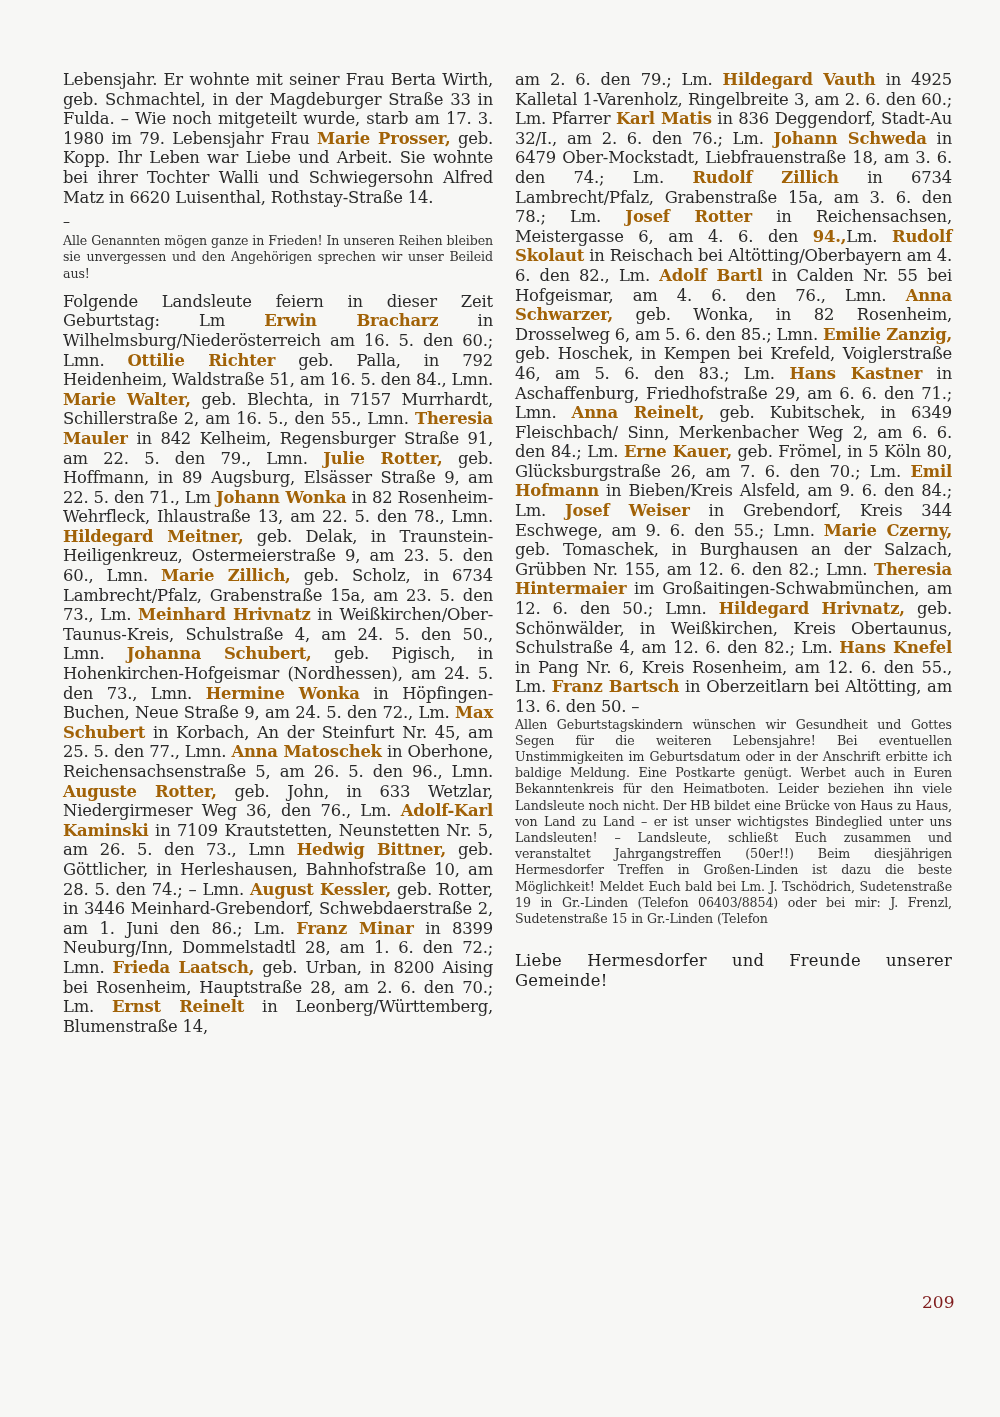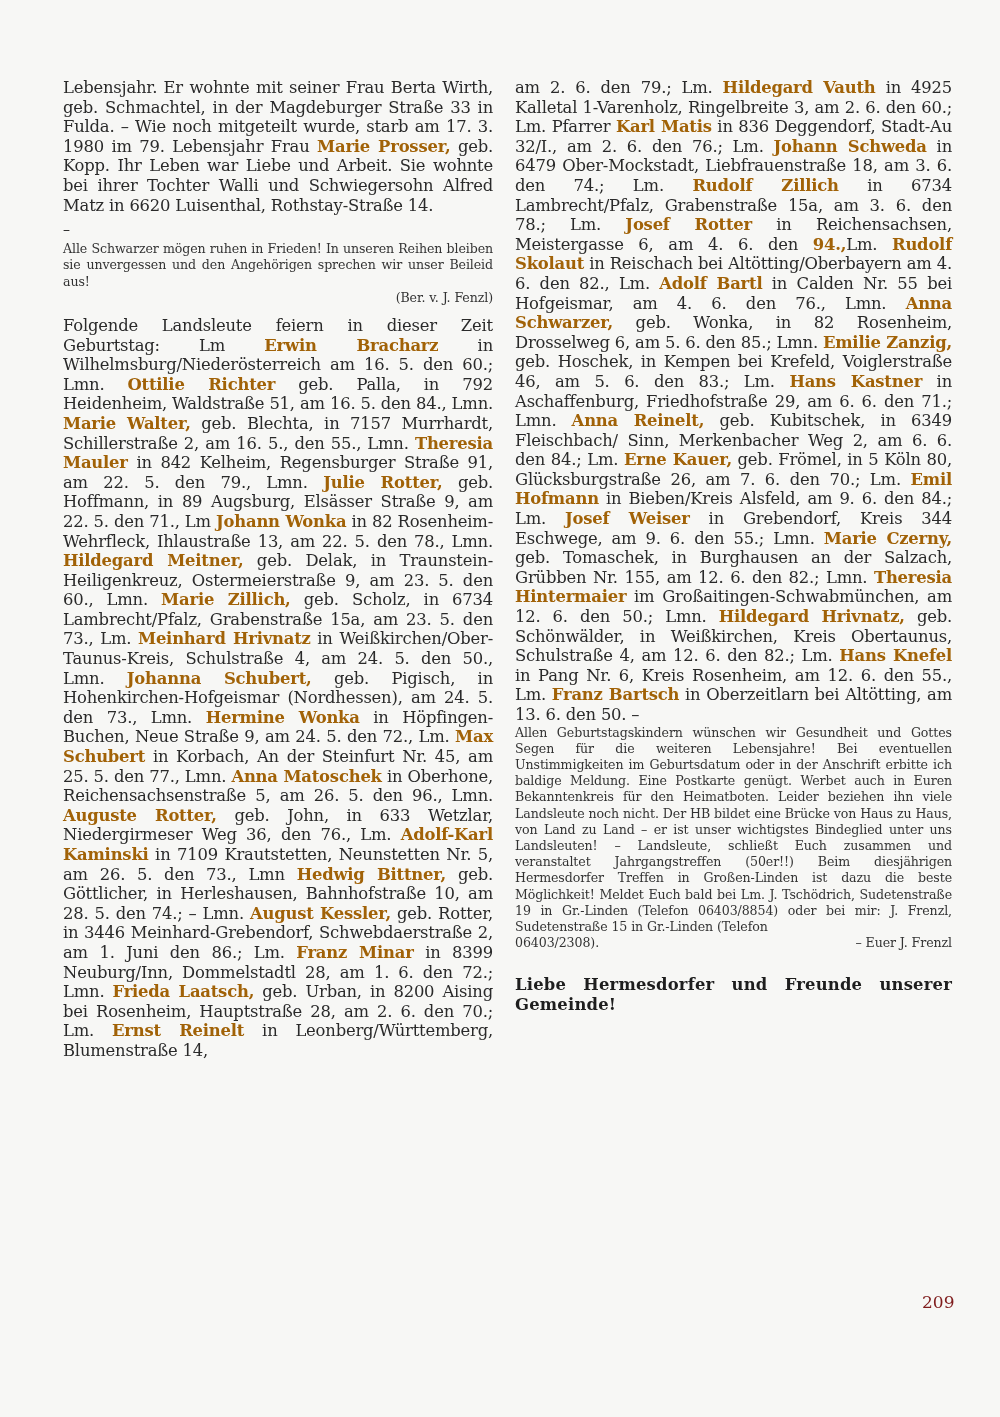--- a/index.html
+++ b/index.html
@@ -6,21 +6,21 @@
   body {
     width: 1000px; height: 1417px;
     background: #f7f7f5;
     position: relative;
     overflow: hidden;
     color: #2a2a2a;
     font-family: "DejaVu Serif", "Liberation Serif", serif;
   }
   .page { position: absolute; left: 0; top: 0; width: 1000px; height: 1417px; }
   .col {
-    position: absolute; top: 78px;
+    position: absolute; top: 70px;
     text-align: justify;
     hyphens: manual;
   }
   .col-left { left: 63px; width: 430px; }
   .col-right { left: 515px; width: 437px; }
   .body-text {
     font-size: 16.4px;
     line-height: 19.6px;
     letter-spacing: -0.2px;
     margin: 0;
@@ -30,56 +30,51 @@
     line-height: 16.2px;
     letter-spacing: -0.1px;
     margin: 0;
     color: #333;
   }
   .small-text.right-align { text-align: right; }
   .dash-mark { font-size: 14px; line-height: 16px; margin: 6px 0 4px 0; }
   .gap-sm { height: 10px; }
   b, .name { font-weight: bold; color: #a16207; }
   .heading {
-    font-size: 16.4px; line-height: 19.6px; font-weight: bold;
+    font-size: 16.4px; line-height: 19.6px; font-weight: normal;
     margin: 0; color: #1e1e1e; letter-spacing: 0.2px;
   }
   .sign-line { display: flex; justify-content: space-between; }
   .page-number {
     position: absolute; left: 922px; top: 1292px;
     font-size: 17px; font-family: "DejaVu Serif", serif; color: #7f1d1d;
   }
 </style>
 </head>
 <body>
 
 <div class="page">
 
   <div class="col col-left">
     <p class="body-text">Lebensjahr. Er wohnte mit seiner Frau Berta Wirth, geb. Schmachtel, in der Magdeburger Straße 33 in Fulda. – Wie noch mitgeteilt wurde, starb am 17. 3. 1980 im 79. Lebensjahr Frau <b class="name">Marie Prosser,</b> geb. Kopp. Ihr Leben war Liebe und Arbeit. Sie wohnte bei ihrer Tochter Walli und Schwiegersohn Alfred Matz in 6620 Luisenthal, Rothstay-Straße 14.</p>
 
     <div class="dash-mark">–</div>
 
-    <p class="small-text">Alle Schwarzer mögen ruhen in Frieden! In unseren Reihen bleiben sie unvergessen und den Angehörigen sprechen wir unser Beileid aus!</p>
-    <p class="small-text right-align">(Ber. v. J. Fenzl)</p>
+    <p class="small-text">Alle Genannten mögen ganze in Frieden! In unseren Reihen bleiben sie unvergessen und den Angehörigen sprechen wir unser Beileid aus!</p>
 
     <div class="gap-sm"></div>
 
 
     <p class="body-text">Folgende Landsleute feiern in dieser Zeit Geburtstag: Lm <b class="name">Erwin Bracharz</b> in Wilhelmsburg/Niederösterreich am 16. 5. den 60.; Lmn. <b class="name">Ottilie Richter</b> geb. Palla, in 792 Heidenheim, Waldstraße 51, am 16. 5. den 84., Lmn. <b class="name">Marie Walter,</b> geb. Blechta, in 7157 Murrhardt, Schillerstraße 2, am 16. 5., den 55., Lmn. <b class="name">Theresia Mauler</b> in 842 Kelheim, Regensburger Straße 91, am 22. 5. den 79., Lmn. <b class="name">Julie Rotter,</b> geb. Hoffmann, in 89 Augsburg, Elsässer Straße 9, am 22. 5. den 71., Lm <b class="name">Johann Wonka</b> in 82 Rosenheim-Wehrfleck, Ihlaustraße 13, am 22. 5. den 78., Lmn. <b class="name">Hildegard Meitner,</b> geb. Delak, in Traunstein-Heiligenkreuz, Ostermeierstraße 9, am 23. 5. den 60., Lmn. <b class="name">Marie Zillich,</b> geb. Scholz, in 6734 Lambrecht/Pfalz, Grabenstraße 15a, am 23. 5. den 73., Lm. <b class="name">Meinhard Hrivnatz</b> in Weißkirchen/Ober-Taunus-Kreis, Schulstraße 4, am 24. 5. den 50., Lmn. <b class="name">Johanna Schubert,</b> geb. Pigisch, in Hohenkirchen-Hofgeismar (Nordhessen), am 24. 5. den 73., Lmn. <b class="name">Hermine Wonka</b> in Höpfingen-Buchen, Neue Straße 9, am 24. 5. den 72., Lm. <b class="name">Max Schubert</b> in Korbach, An der Steinfurt Nr. 45, am 25. 5. den 77., Lmn. <b class="name">Anna Matoschek</b> in Oberhone, Reichensachsenstraße 5, am 26. 5. den 96., Lmn. <b class="name">Auguste Rotter,</b> geb. John, in 633 Wetzlar, Niedergirmeser Weg 36, den 76., Lm. <b class="name">Adolf-Karl Kaminski</b> in 7109 Krautstetten, Neunstetten Nr. 5, am 26. 5. den 73., Lmn <b class="name">Hedwig Bittner,</b> geb. Göttlicher, in Herleshausen, Bahnhofstraße 10, am 28. 5. den 74.; – Lmn. <b class="name">August Kessler,</b> geb. Rotter, in 3446 Meinhard-Grebendorf, Schwebdaerstraße 2, am 1. Juni den 86.; Lm. <b class="name">Franz Minar</b> in 8399 Neuburg/Inn, Dommelstadtl 28, am 1. 6. den 72.; Lmn. <b class="name">Frieda Laatsch,</b> geb. Urban, in 8200 Aising bei Rosenheim, Hauptstraße 28, am 2. 6. den 70.; Lm. <b class="name">Ernst Reinelt</b> in Leonberg/Württemberg, Blumenstraße 14,</p>
   </div>
 
   <div class="col col-right">
     <p class="body-text">am 2. 6. den 79.; Lm. <b class="name">Hildegard Vauth</b> in 4925 Kalletal 1-Varenholz, Ringelbreite 3, am 2. 6. den 60.; Lm. Pfarrer <b class="name">Karl Matis</b> in 836 Deggendorf, Stadt-Au 32/I., am 2. 6. den 76.; Lm. <b class="name">Johann Schweda</b> in 6479 Ober-Mockstadt, Liebfrauenstraße 18, am 3. 6. den 74.; Lm. <b class="name">Rudolf Zillich</b> in 6734 Lambrecht/Pfalz, Grabenstraße 15a, am 3. 6. den 78.; Lm. <b class="name">Josef Rotter</b> in Reichensachsen, Meistergasse 6, am 4. 6. den <b class="name">94.,</b>Lm. <b class="name">Rudolf Skolaut</b> in Reischach bei Altötting/Oberbayern am 4. 6. den 82., Lm. <b class="name">Adolf Bartl</b> in Calden Nr. 55 bei Hofgeismar, am 4. 6. den 76., Lmn. <b class="name">Anna Schwarzer,</b> geb. Wonka, in 82 Rosenheim, Drosselweg 6, am 5. 6. den 85.; Lmn. <b class="name">Emilie Zanzig,</b> geb. Hoschek, in Kempen bei Krefeld, Voiglerstraße 46, am 5. 6. den 83.; Lm. <b class="name">Hans Kastner</b> in Aschaffenburg, Friedhofstraße 29, am 6. 6. den 71.; Lmn. <b class="name">Anna Reinelt,</b> geb. Kubitschek, in 6349 Fleischbach/ Sinn, Merkenbacher Weg 2, am 6. 6. den 84.; Lm. <b class="name">Erne Kauer,</b> geb. Frömel, in 5 Köln 80, Glücksburgstraße 26, am 7. 6. den 70.; Lm. <b class="name">Emil Hofmann</b> in Bieben/Kreis Alsfeld, am 9. 6. den 84.; Lm. <b class="name">Josef Weiser</b> in Grebendorf, Kreis 344 Eschwege, am 9. 6. den 55.; Lmn. <b class="name">Marie Czerny,</b> geb. Tomaschek, in Burghausen an der Salzach, Grübben Nr. 155, am 12. 6. den 82.; Lmn. <b class="name">Theresia Hintermaier</b> im Großaitingen-Schwabmünchen, am 12. 6. den 50.; Lmn. <b class="name">Hildegard Hrivnatz,</b> geb. Schönwälder, in Weißkirchen, Kreis Obertaunus, Schulstraße 4, am 12. 6. den 82.; Lm. <b class="name">Hans Knefel</b> in Pang Nr. 6, Kreis Rosenheim, am 12. 6. den 55., Lm. <b class="name">Franz Bartsch</b> in Oberzeitlarn bei Altötting, am 13. 6. den 50. –</p>
 
     <p class="small-text">Allen Geburtstagskindern wünschen wir Gesundheit und Gottes Segen für die weiteren Lebensjahre! Bei eventuellen Unstimmigkeiten im Geburtsdatum oder in der Anschrift erbitte ich baldige Meldung. Eine Postkarte genügt. Werbet auch in Euren Bekanntenkreis für den Heimatboten. Leider beziehen ihn viele Landsleute noch nicht. Der HB bildet eine Brücke von Haus zu Haus, von Land zu Land – er ist unser wichtigstes Bindeglied unter uns Landsleuten! – Landsleute, schließt Euch zusammen und veranstaltet Jahrgangstreffen (50er!!) Beim diesjährigen Hermesdorfer Treffen in Großen-Linden ist dazu die beste Möglichkeit! Meldet Euch bald bei Lm. J. Tschödrich, Sudetenstraße 19 in Gr.-Linden (Telefon 06403/8854) oder bei mir: J. Frenzl, Sudetenstraße 15 in Gr.-Linden (Telefon</p>
-    <div class="small-text sign-line">
-      <span>06403/2308).</span>
-      <span>– Euer J. Frenzl</span>
-    </div>
 
     <div style="height:24px"></div>
 
     <h2 class="heading">Liebe Hermesdorfer und Freunde unserer Gemeinde!</h2>
   </div>
 
   <div class="page-number">209</div>
 </div>
 
 </body></html>

